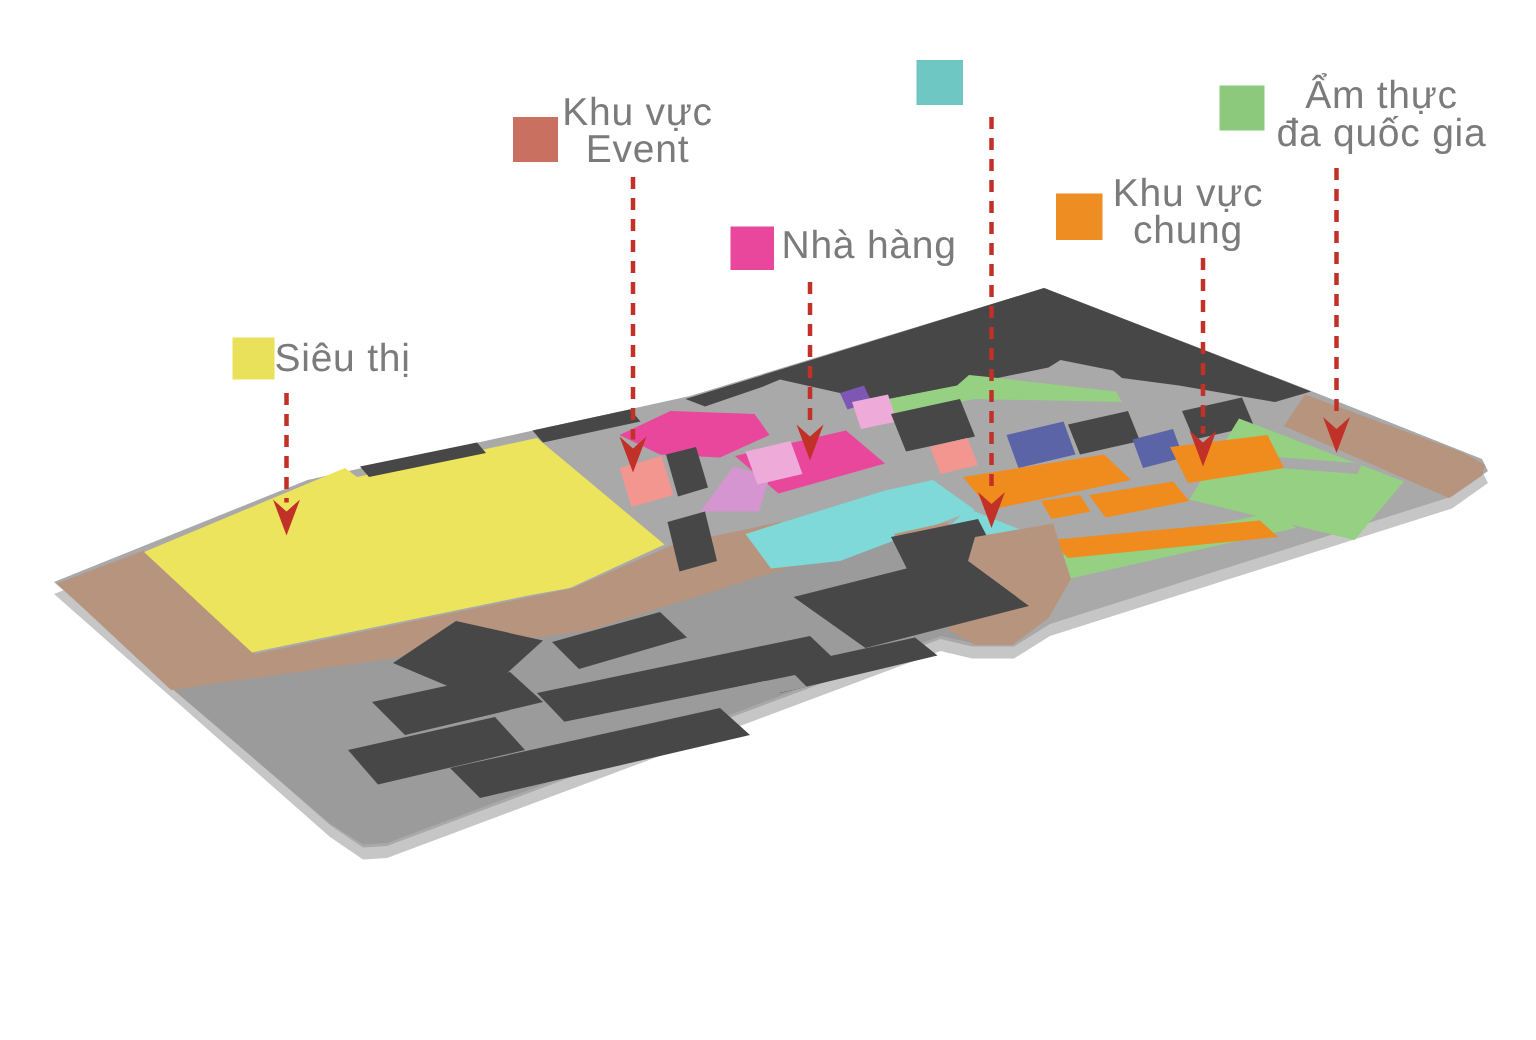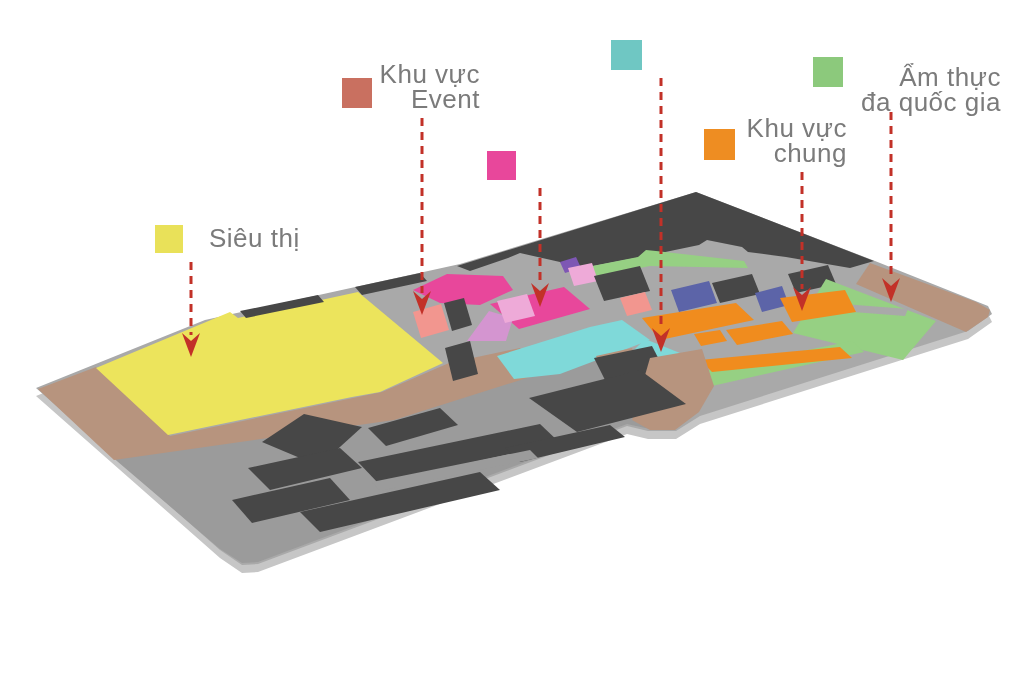--- a/index.html
+++ b/index.html
@@ -22,21 +22,21 @@
   .f-purple{fill:var(--mc-purple);}
   .f-blue{fill:var(--mc-blue);}
   .f-teal{fill:var(--mc-teal);}
   .f-green{fill:var(--mc-green);}
   .f-orange{fill:var(--mc-orange);}
   .arrow-line{stroke:var(--mc-arrow);stroke-width:3;stroke-dasharray:8 6;fill:none;}
   .arrow-head{fill:var(--mc-arrow);}
   .swatch{position:absolute;display:block;}
   .legend-label{position:absolute;color:var(--legend-text,#7b7b7b);
       font-size:26px;line-height:25px;letter-spacing:.5px;white-space:pre-line;}
-  .legend-label.center{text-align:right;}
+  .legend-label.center{text-align:center;}
 </style>
 </head>
 <body>
 
 <div id="stage">
 
   <svg width="1024" height="693" viewBox="0 0 1024 693">
 
     <polygon class="f-floor-side" points="36,396 205,328 460,272 696,200 875,269 988,314 992,322 968,339 700,424 676,439 648,439 627,434 258,572 242,573 220,558"></polygon>
     <polygon class="f-floor" points="36,388 205,320 460,264 696,192 875,261 988,306 992,314 968,331 700,416 676,431 648,431 627,426 258,564 242,565 220,550"></polygon>
@@ -119,31 +119,32 @@
       <line class="arrow-line" x1="802" y1="172" x2="802" y2="289"></line>
       <polygon class="arrow-head" points="793,287 802,295 811,287 802,311"></polygon>
     </g>
     <g>
       <line class="arrow-line" x1="891" y1="112" x2="891" y2="280"></line>
       <polygon class="arrow-head" points="882,278 891,286 900,278 891,302"></polygon>
     </g>
   </svg>
 
   <span class="swatch" style="left: 155px; top: 225px; width: 28px; height: 28px; background-color: rgb(233, 225, 89);"></span>
-  <span class="legend-label" style="left:209px;top:226px">Siêu thị</span>
+  <span class="legend-label" style="left:183px;top:226px">Siêu thị</span>
 
   <span class="swatch" style="left: 342px; top: 78px; width: 30px; height: 30px; background-color: rgb(201, 112, 96);"></span>
   <span class="legend-label center" style="left:370px;top:62px;width:110px">Khu vực
 Event</span>
 
   <span class="swatch" style="left: 487px; top: 151px; width: 29px; height: 29px; background-color: rgb(232, 71, 155);"></span>
+  <span class="legend-label" style="left:521px;top:151px">Nhà hàng</span>
 
   <span class="swatch" style="left: 611px; top: 40px; width: 31px; height: 30px; background-color: rgb(111, 199, 195);"></span>
 
   <span class="swatch" style="left: 704px; top: 129px; width: 31px; height: 31px; background-color: rgb(238, 141, 34);"></span>
   <span class="legend-label center" style="left:737px;top:116px;width:110px">Khu vực
 chung</span>
 
   <span class="swatch" style="left: 813px; top: 57px; width: 30px; height: 30px; background-color: rgb(140, 201, 124);"></span>
-  <span class="legend-label center" style="left:841px;top:65px;width:160px">Ẩm thực
+  <span class="legend-label center" style="left:841px;top:51px;width:160px">Ẩm thực
 đa quốc gia</span>
 
 </div>
 
 </body></html>

